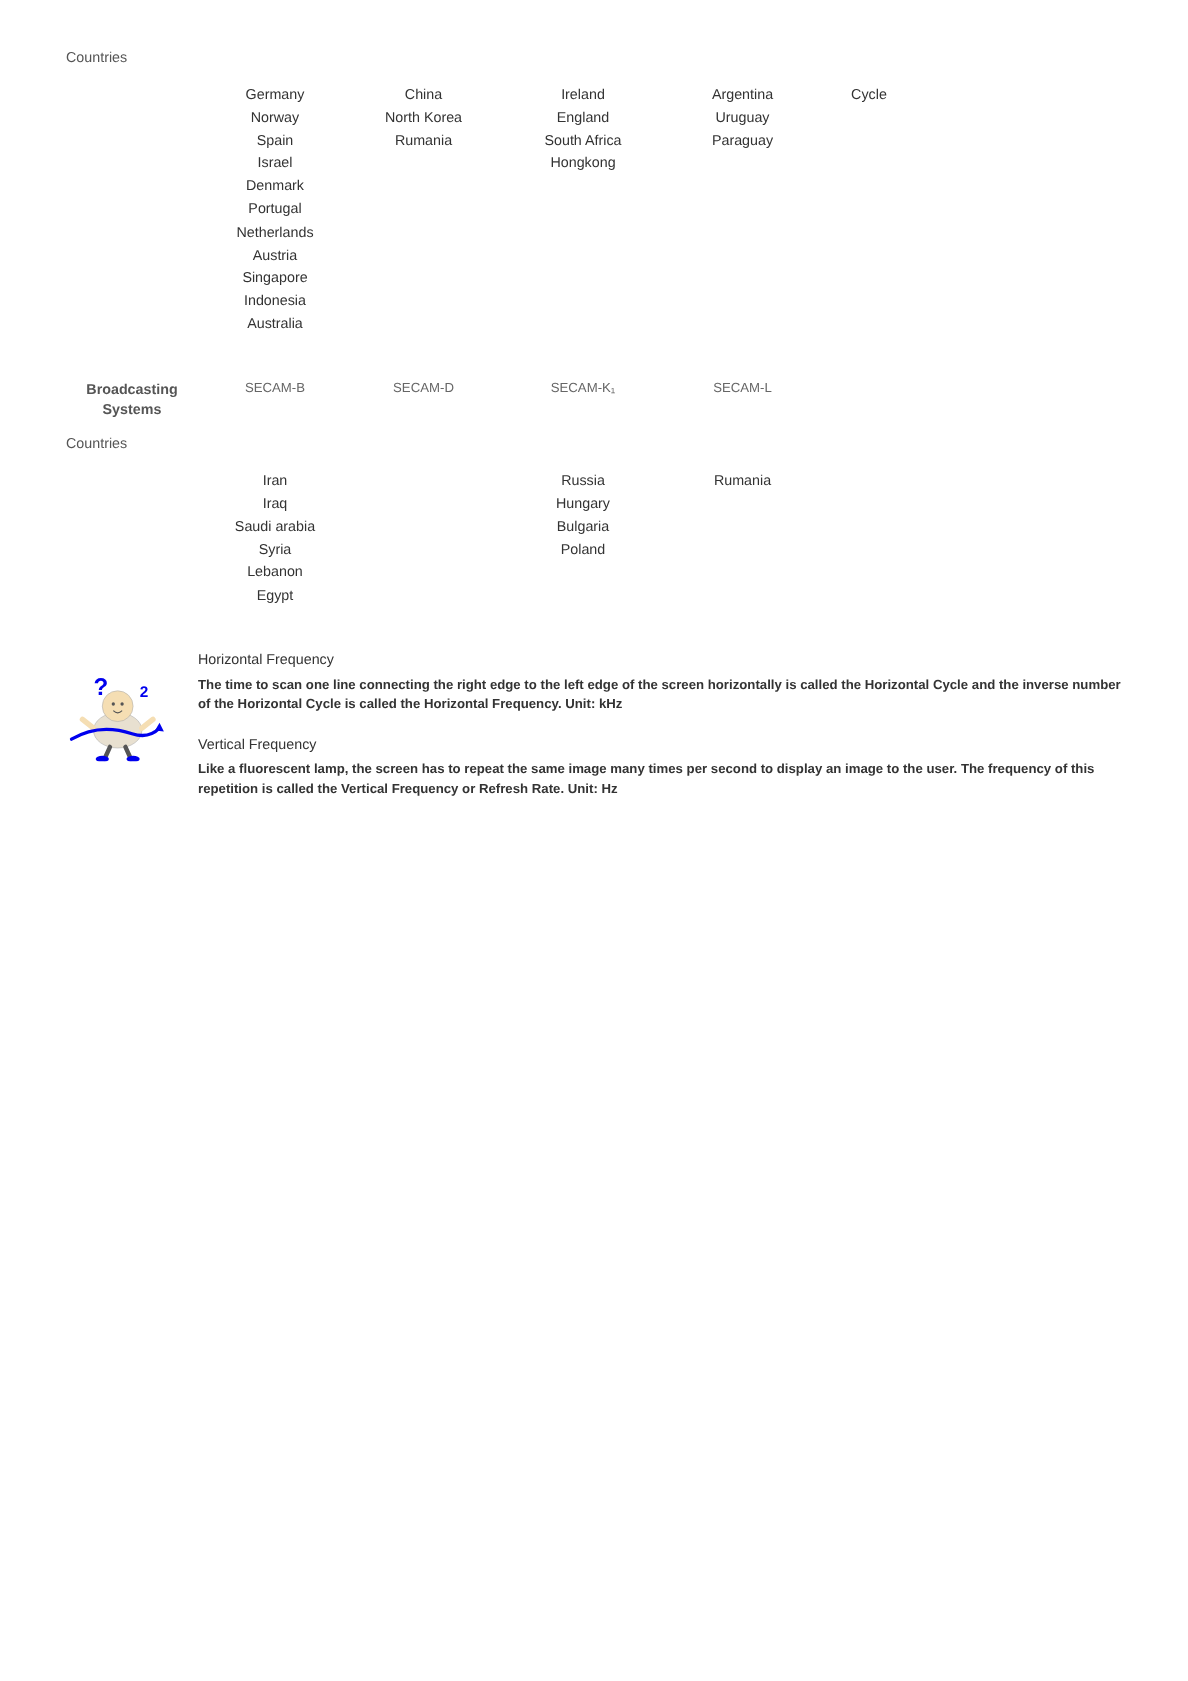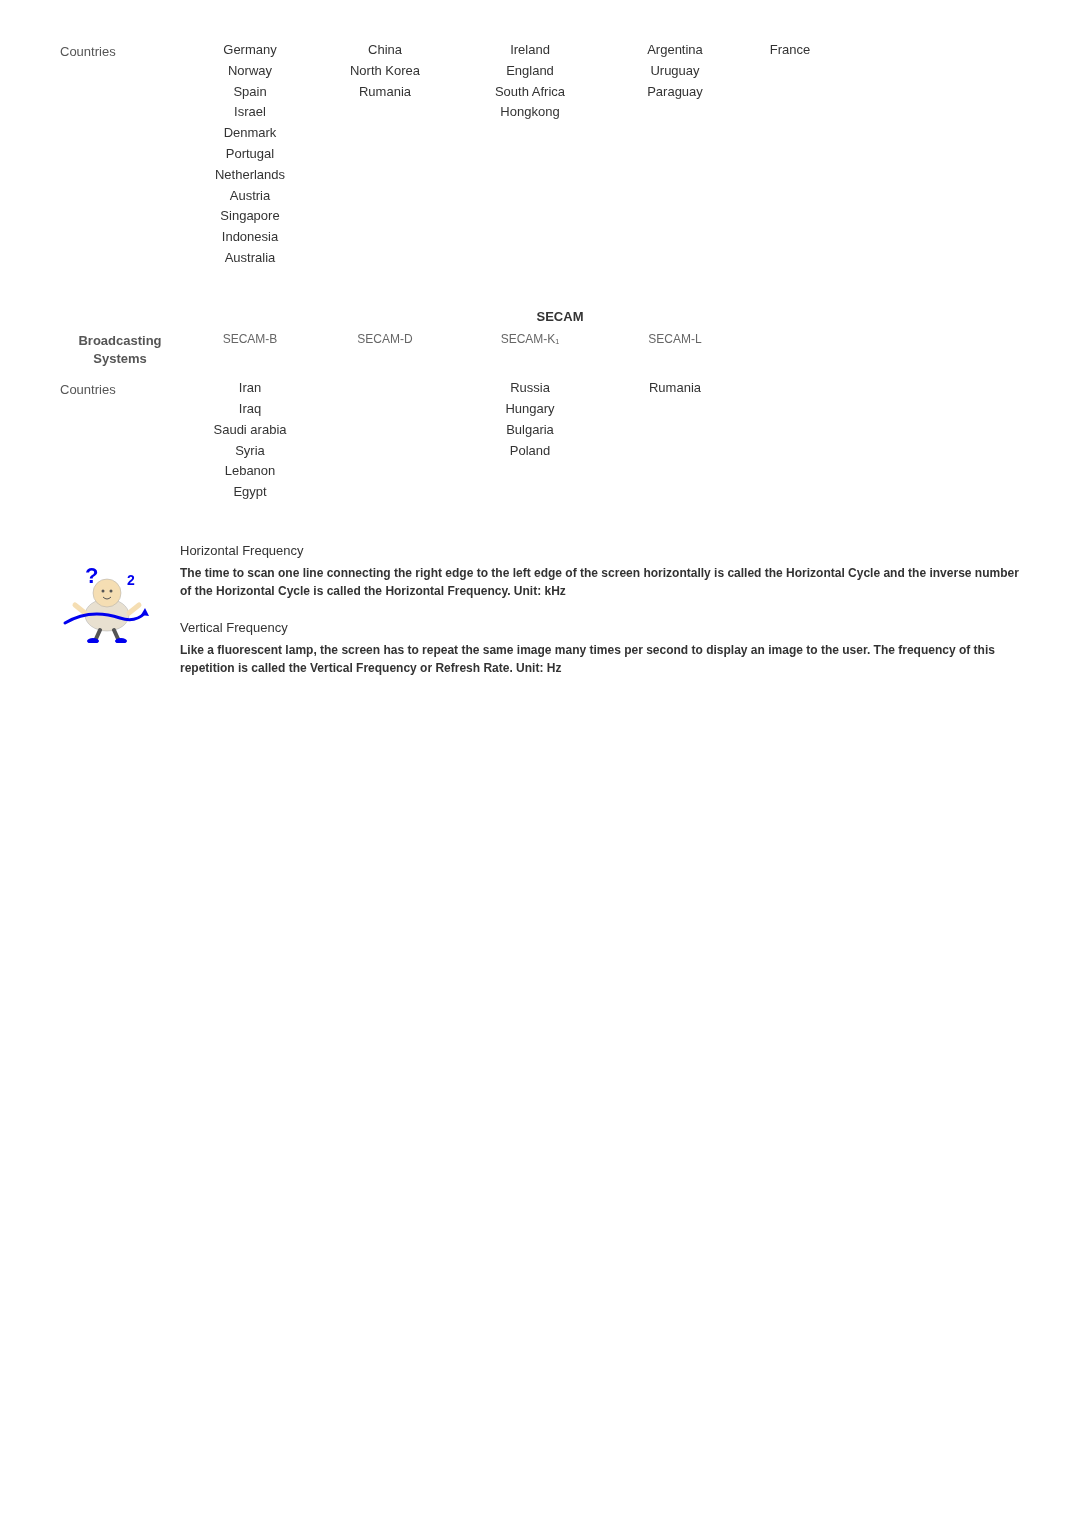--- a/index.html
+++ b/index.html
@@ -24,20 +24,21 @@
       font-size: 13px;
       color: #555;
       padding-top: 4px;
     }
 
     .data-cell {
       font-size: 13px;
       color: #333;
       text-align: center;
       line-height: 1.6;
+      margin-top: 36px;
     }
 
     
     .secam-section {
       margin-bottom: 30px;
     }
 
     .secam-title-row {
       display: grid;
       grid-template-columns: 120px 1fr;
@@ -129,29 +130,25 @@
   </div>
   <div class="data-cell">
     China<br>North Korea<br>Rumania
   </div>
   <div class="data-cell">
     Ireland<br>England<br>South Africa<br>Hongkong
   </div>
   <div class="data-cell">
     Argentina<br>Uruguay<br>Paraguay
   </div>
-  <div class="data-cell">France</div>
+  <div class="data-cell">Cycle</div>
 </div>
 
 <div class="secam-section">
 
-  <div class="secam-title-row">
-    <div></div>
-    <div class="secam-title-center">SECAM</div>
-  </div>
 
   <div class="secam-subsystems-row">
     <div class="broadcasting-label">Broadcasting<br>Systems</div>
     <div class="secam-sub-label">SECAM-B</div>
     <div class="secam-sub-label">SECAM-D</div>
     <div class="secam-sub-label">SECAM-K₁</div>
     <div class="secam-sub-label">SECAM-L</div>
     <div></div>
   </div>
 

